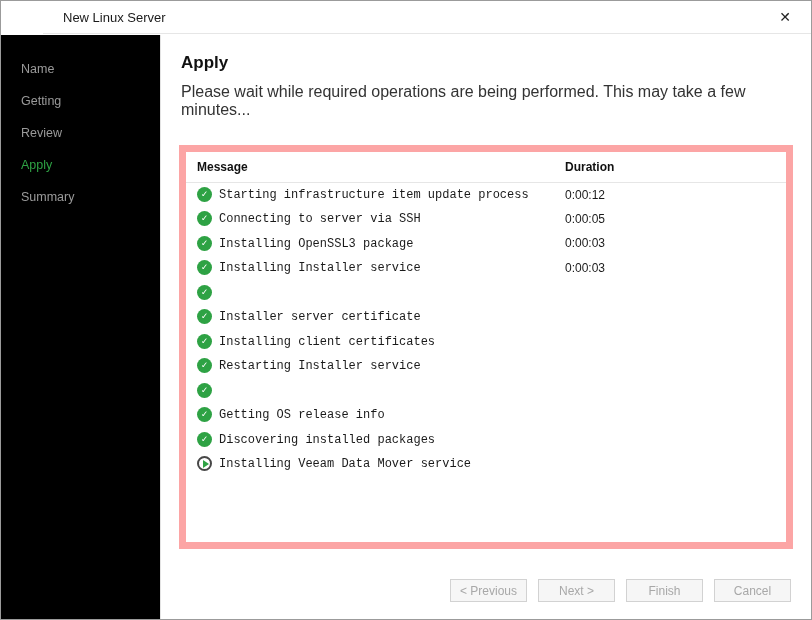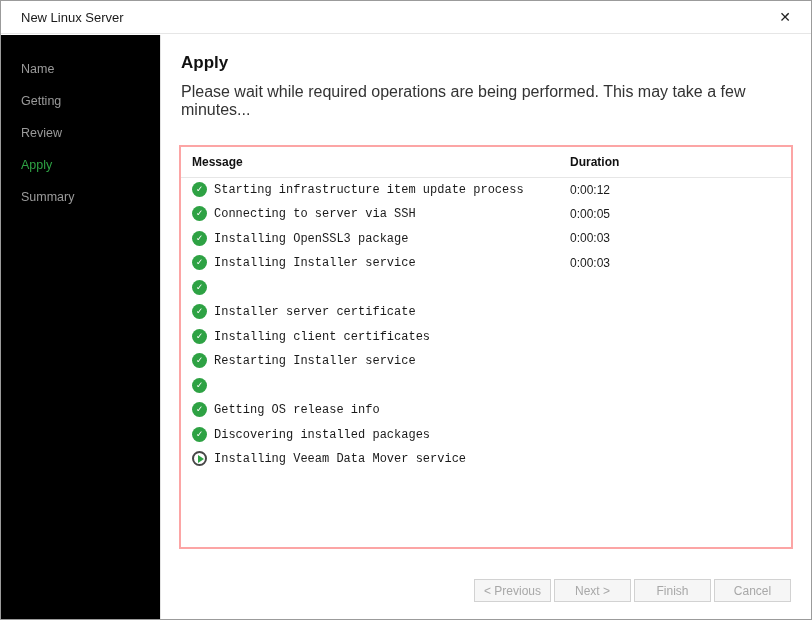--- a/index.html
+++ b/index.html
@@ -8,21 +8,21 @@
 
   .window {
     position: relative; width: 812px; height: 620px;
     background: #fff; border: 1px solid #9b9b9b; overflow: hidden;
   }
 
   
   .titlebar {
     position: relative; height: 33px; background: #fff;
     border-bottom: 1px solid #e6e6e6;
-    display: flex; align-items: center; padding: 0 16px 0 20px;
+    display: flex; align-items: center; padding: 0 16px 0 20px; margin-left: 42px;
   }
   .titlebar .title { font-size: 13px; color: #1a1a1a; }
   .titlebar .close {
     margin-left: auto; font-size: 14px; font-weight: bold; color: #222;
     cursor: pointer; line-height: 1; padding: 2px 4px;
   }
 
   .body-area { position: absolute; top: 34px; left: 0; right: 0; bottom: 0; display: flex; }
 
   
@@ -37,21 +37,21 @@
   .sidebar .step.active { color: var(--accent, #2ea244); }
 
   
   .content { position: relative; flex: 1; background: #fff; padding: 18px 18px 0 20px; }
   .page-title { font-size: 17px; font-weight: bold; color: #111; }
   .page-desc { margin-top: 10px; font-size: 16px; color: #333; }
 
   
   .table-box {
     position: absolute; top: 110px; left: 18px; right: 18px; height: 404px;
-    border: 2px solid #fca5a5; background: #fff; overflow: hidden;
+    border: 7px solid #fca5a5; background: #fff; overflow: hidden;
   }
   table { width: 100%; border-collapse: collapse; table-layout: fixed; }
   thead th {
     text-align: left; font-size: 12px; font-weight: bold; color: #111;
     height: 30px; padding-left: 11px; border-bottom: 1px solid #e6e6e6;
     vertical-align: middle;
   }
   th.col-message { width: auto; }
   th.col-duration, td.duration { width: 232px; }
   tbody td { height: 24.5px; vertical-align: middle; font-size: 12px; color: #1a1a1a; }
@@ -73,21 +73,21 @@
   }
   .icon.progress .tri {
     width: 0; height: 0; margin-left: 2px;
     border-left: 6px solid var(--accent, #2ea244);
     border-top: 4px solid transparent; border-bottom: 4px solid transparent;
   }
   .msg-text { vertical-align: middle; }
 
   
   .button-row {
-    position: absolute; bottom: 17px; right: 20px; display: flex; gap: 3px;
+    position: absolute; bottom: 17px; right: 20px; display: flex; gap: 11px;
   }
   .button-row button {
     width: 77px; height: 23px; font-size: 12px;
     font-family: "Liberation Sans", "DejaVu Sans", sans-serif;
     background: #f6f6f6; border: 1px solid #d2d2d2; color: #a8a8a8;
   }
 </style>
 </head>
 <body>
 

